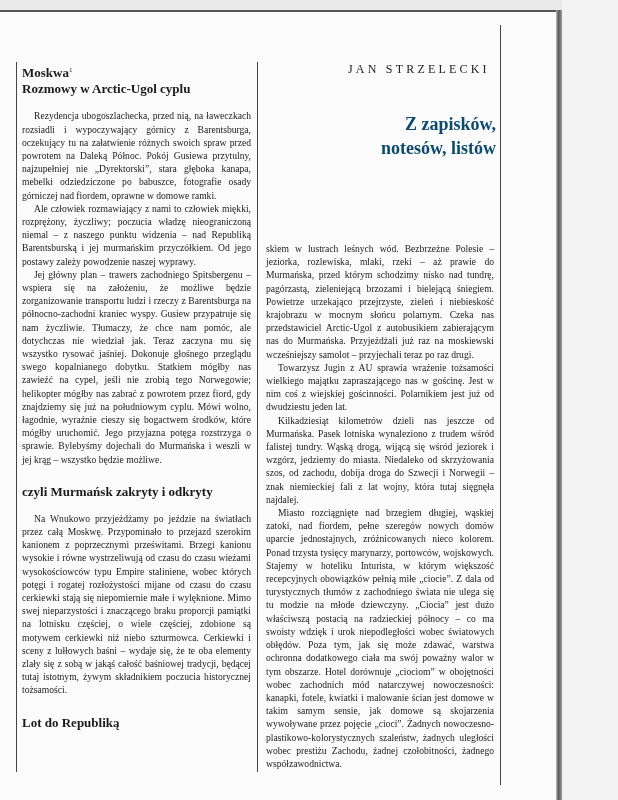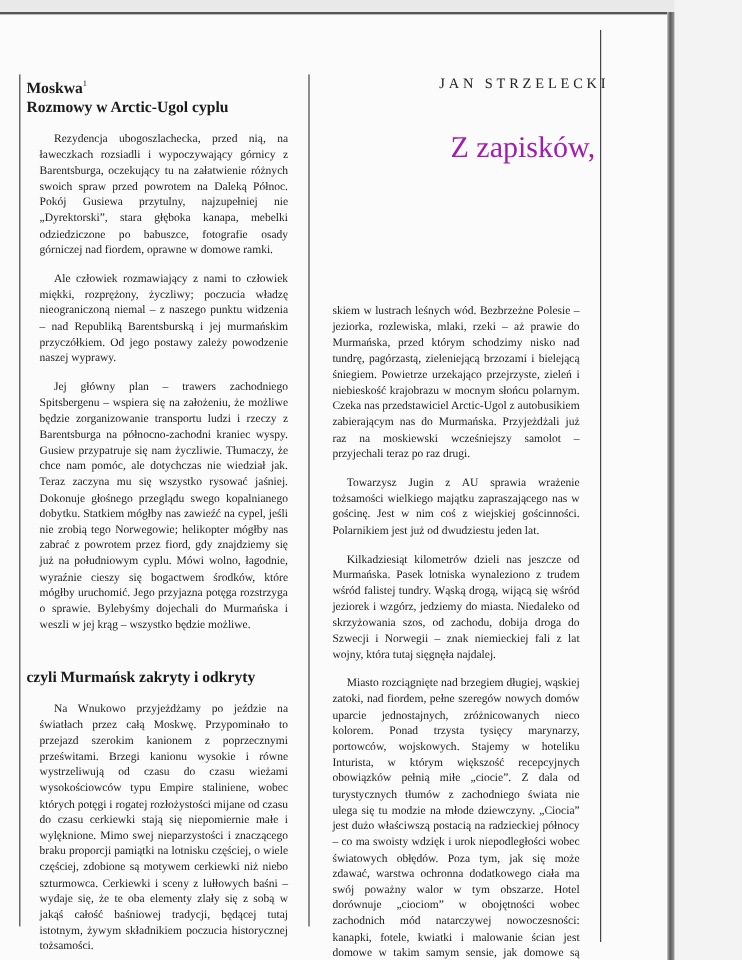--- a/index.html
+++ b/index.html
@@ -26,53 +26,54 @@
 
   .col {
     position: absolute;
     font-family: "Liberation Serif", serif;
     font-size: 9.6px; line-height: 13.2px;
     text-align: justify;
     hyphens: manual;
   }
   .col-left { left: 22px; top: 62px; width: 229px; }
   .col-right { left: 266px; top: 242px; width: 228px; }
-  .col p { margin: 11px; text-indent: 12px; }
+  .col p { margin: 0; text-indent: 12px; }
 
   .sec-title {
     font-weight: bold; font-size: 13px; line-height: 16px;
     margin: 0 0 12px 0;
   }
   .sec-title sup { font-size: 7px; font-weight: normal; }
   .sec-gap { height: 18px; }
 
   .author {
-    position: absolute; left: 362px; top: 62px; width: 150px;
-    text-align: center; font-family: "Liberation Serif", serif;
+    position: absolute; left: 348px; top: 62px; width: 150px;
+    text-align: left; font-family: "Liberation Serif", serif;
     font-size: 12px; letter-spacing: 3.2px; color: #222;
   }
   .book-title {
     position: absolute; left: 330px; top: 112px; width: 166px;
     text-align: right; font-family: "Liberation Serif", serif;
-    font-weight: normal; font-size: 25px; line-height: 24px; color: #a21caf;
+    font-weight: bold; font-size: 18px; line-height: 24px; color: #0c4a6e;
   }
 </style>
 </head>
 <body>
 
 <div class="beyond"></div>
 <div class="page"></div>
 <div class="right-edge"></div>
 <div class="rule-left"></div>
 <div class="rule-mid"></div>
 <div class="rule-right"></div>
 
 <div class="author">JAN STRZELECKI</div>
 <div class="book-title">
   <div>Z zapisków,</div>
+  <div>notesów, listów</div>
 </div>
 
 <div class="col col-left">
   <div class="sec-title">
     <div><span>Moskwa</span><sup>1</sup></div>
     <div>Rozmowy w Arctic-Ugol cyplu</div>
   </div>
   <p>Rezydencja ubogoszlachecka, przed nią, na ławeczkach rozsiadli i wypoczywający górnicy z Barentsburga, oczekujący tu na załatwienie różnych swoich spraw przed powrotem na Daleką Północ. Pokój Gusiewa przytulny, najzupełniej nie „Dyrektorski”, stara głęboka kanapa, mebelki odziedziczone po babuszce, fotografie osady górniczej nad fiordem, oprawne w domowe ramki.</p>
   <p>Ale człowiek rozmawiający z nami to człowiek miękki, rozprężony, życzliwy; poczucia władzę nieograniczoną niemal – z naszego punktu widzenia – nad Republiką Barentsburską i jej murmańskim przyczółkiem. Od jego postawy zależy powodzenie naszej wyprawy.</p>
   <p>Jej główny plan – trawers zachodniego Spitsbergenu – wspiera się na założeniu, że możliwe będzie zorganizowanie transportu ludzi i rzeczy z Barentsburga na północno-zachodni kraniec wyspy. Gusiew przypatruje się nam życzliwie. Tłumaczy, że chce nam pomóc, ale dotychczas nie wiedział jak. Teraz zaczyna mu się wszystko rysować jaśniej. Dokonuje głośnego przeglądu swego kopalnianego dobytku. Statkiem mógłby nas zawieźć na cypel, jeśli nie zrobią tego Norwegowie; helikopter mógłby nas zabrać z powrotem przez fiord, gdy znajdziemy się już na południowym cyplu. Mówi wolno, łagodnie, wyraźnie cieszy się bogactwem środków, które mógłby uruchomić. Jego przyjazna potęga rozstrzyga o sprawie. Bylebyśmy dojechali do Murmańska i weszli w jej krąg – wszystko będzie możliwe.</p>

